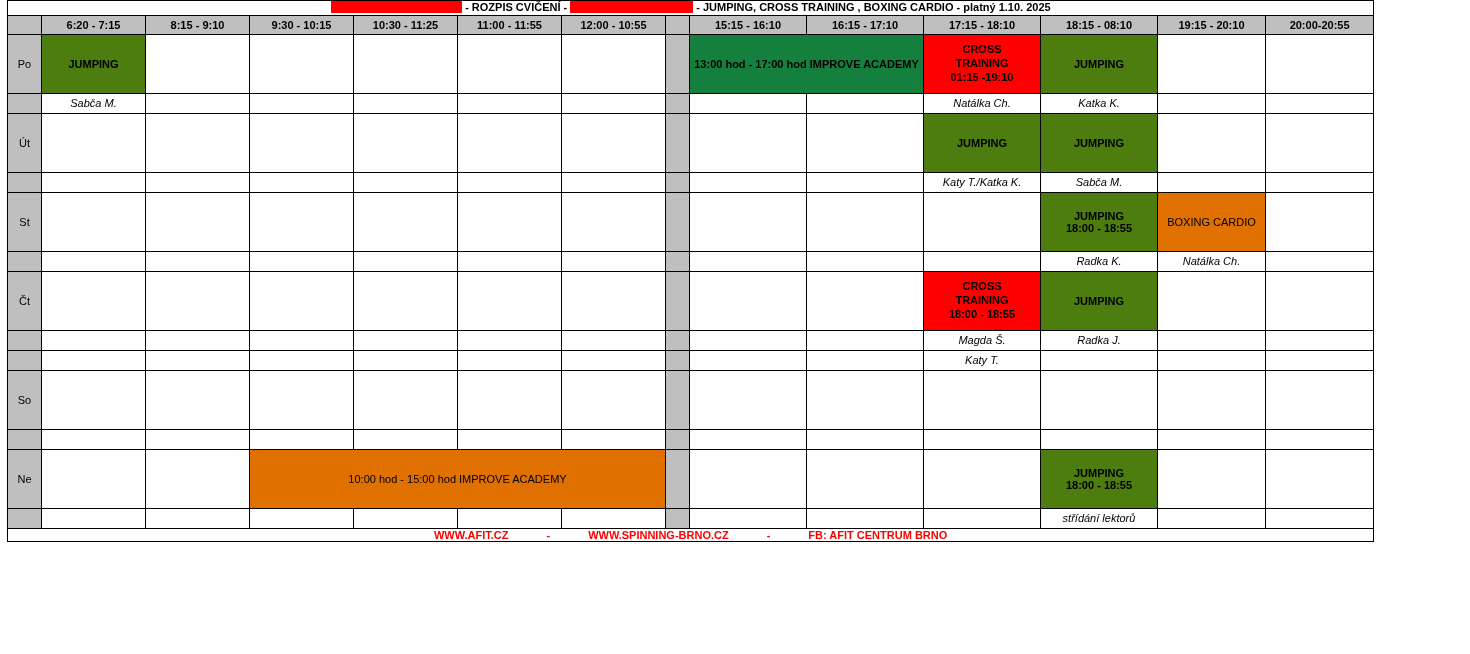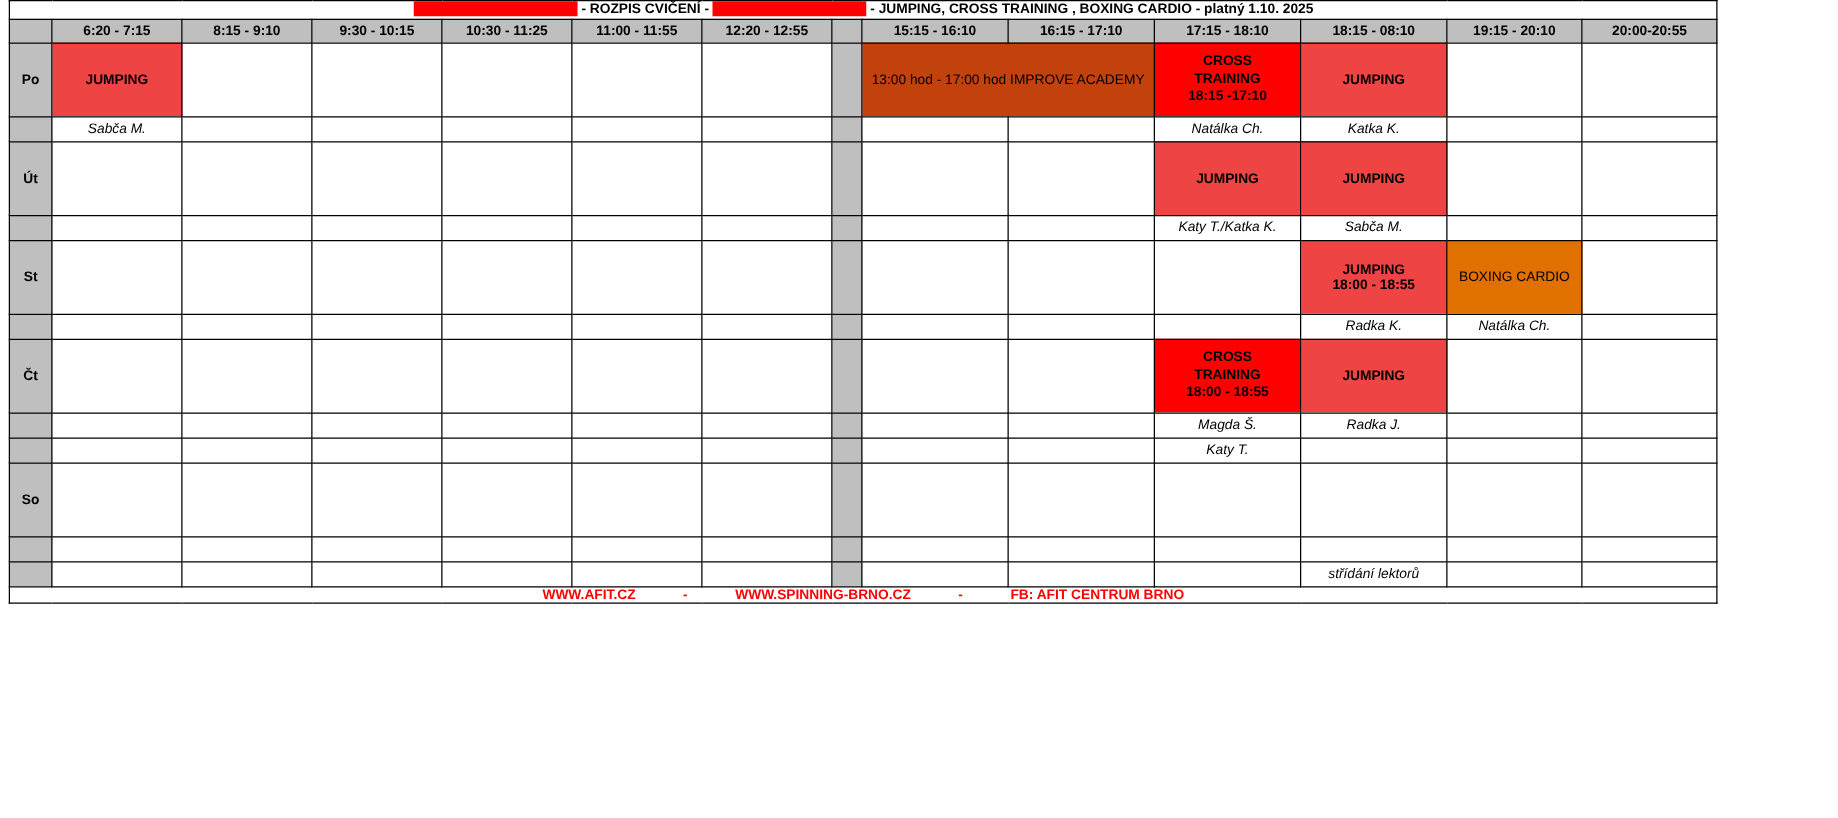--- a/index.html
+++ b/index.html
@@ -10,31 +10,31 @@
   table.sched td{border:1px solid #000;padding:0;text-align:center;vertical-align:middle;font-size:11px;}
 
   .title-row td{border:none;}
   .title{font-size:15px;font-weight:bold;color:#000;padding:4px 0 6px 0;text-align:center;white-space:nowrap;}
   .title .red{color:#ff0000;}
 
   .hdr td{background:#bfbfbf;font-weight:bold;font-size:11px;height:18px;}
   .hdr td.corner{background:#bfbfbf;}
   .hdr td.gap{background:#bfbfbf;}
 
-  .daycell{background:#bfbfbf;font-weight:bold;font-size:13px;width:34px;margin-left:32px;}
+  .daycell{background:#bfbfbf;font-weight:normal;font-size:13px;width:34px;margin-left:32px;}
   .gapcol{background:#bfbfbf;width:24px;}
 
   .mainrow td{height:58px;}
   .namerow td{height:19px;background:#ffffff;font-style:italic;font-size:11px;}
   .namerow td.daycell, .namerow td.gapcol{background:#bfbfbf;}
 
-  .pink{background:#ef4444;font-weight:bold;color:#000;}
+  .pink{background:#4d7c0f;font-weight:bold;color:#000;}
   .red{background:#ff0000;color:#000;font-weight:bold;line-height:1.25;}
   .orange{background:#e07000;color:#000;font-weight:normal;}
-  .orange-small{background:#c2410c;color:#000;font-weight:normal;font-size:10px;}
+  .orange-small{background:#15803d;color:#000;font-weight:bold;font-size:10px;}
 
   .footer-row td{border:none;}
   .foot{font-size:15px;font-weight:bold;color:#ff0000;text-align:center;padding-top:5px;letter-spacing:0px;}
   .foot .sep{color:#ff0000;padding:0 38px;}
   .nowrap{white-space:nowrap;}
 </style>
 </head>
 <body>
 
 <div id="page">
@@ -64,21 +64,21 @@
       </td>
     </tr>
 
     <tr class="hdr">
       <td class="corner"></td>
       <td>6:20 - 7:15</td>
       <td>8:15 - 9:10</td>
       <td>9:30 - 10:15</td>
       <td>10:30 - 11:25</td>
       <td>11:00 - 11:55</td>
-      <td>12:20 - 12:55</td>
+      <td>12:00 - 10:55</td>
       <td class="gap"></td>
       <td>15:15 - 16:10</td>
       <td>16:15 - 17:10</td>
       <td>17:15 - 18:10</td>
       <td>18:15 - 08:10</td>
       <td>19:15 - 20:10</td>
       <td>20:00-20:55</td>
     </tr>
 
     <tr class="mainrow">
@@ -87,21 +87,21 @@
       <td></td>
       <td></td>
       <td></td>
       <td></td>
       <td></td>
       <td class="gapcol"></td>
       <td colspan="2" class="orange-small">13:00 hod - 17:00 hod IMPROVE ACADEMY</td>
       <td class="red">
         <div>CROSS</div>
         <div>TRAINING</div>
-        <div>18:15 -17:10</div>
+        <div>01:15 -19:10</div>
       </td>
       <td class="pink">JUMPING</td>
       <td></td>
       <td></td>
     </tr>
     <tr class="namerow">
       <td class="daycell"></td>
       <td>Sabča M.</td>
       <td></td>
       <td></td>
@@ -266,20 +266,36 @@
       <td></td>
       <td class="gapcol"></td>
       <td></td>
       <td></td>
       <td></td>
       <td></td>
       <td></td>
       <td></td>
     </tr>
 
+    <tr class="mainrow">
+      <td class="daycell">Ne</td>
+      <td></td>
+      <td></td>
+      <td colspan="4" class="orange">10:00 hod - 15:00 hod IMPROVE ACADEMY</td>
+      <td class="gapcol"></td>
+      <td></td>
+      <td></td>
+      <td></td>
+      <td class="pink">
+        <div>JUMPING</div>
+        <div>18:00 - 18:55</div>
+      </td>
+      <td></td>
+      <td></td>
+    </tr>
     <tr class="namerow">
       <td class="daycell"></td>
       <td></td>
       <td></td>
       <td></td>
       <td></td>
       <td></td>
       <td></td>
       <td class="gapcol"></td>
       <td></td>

